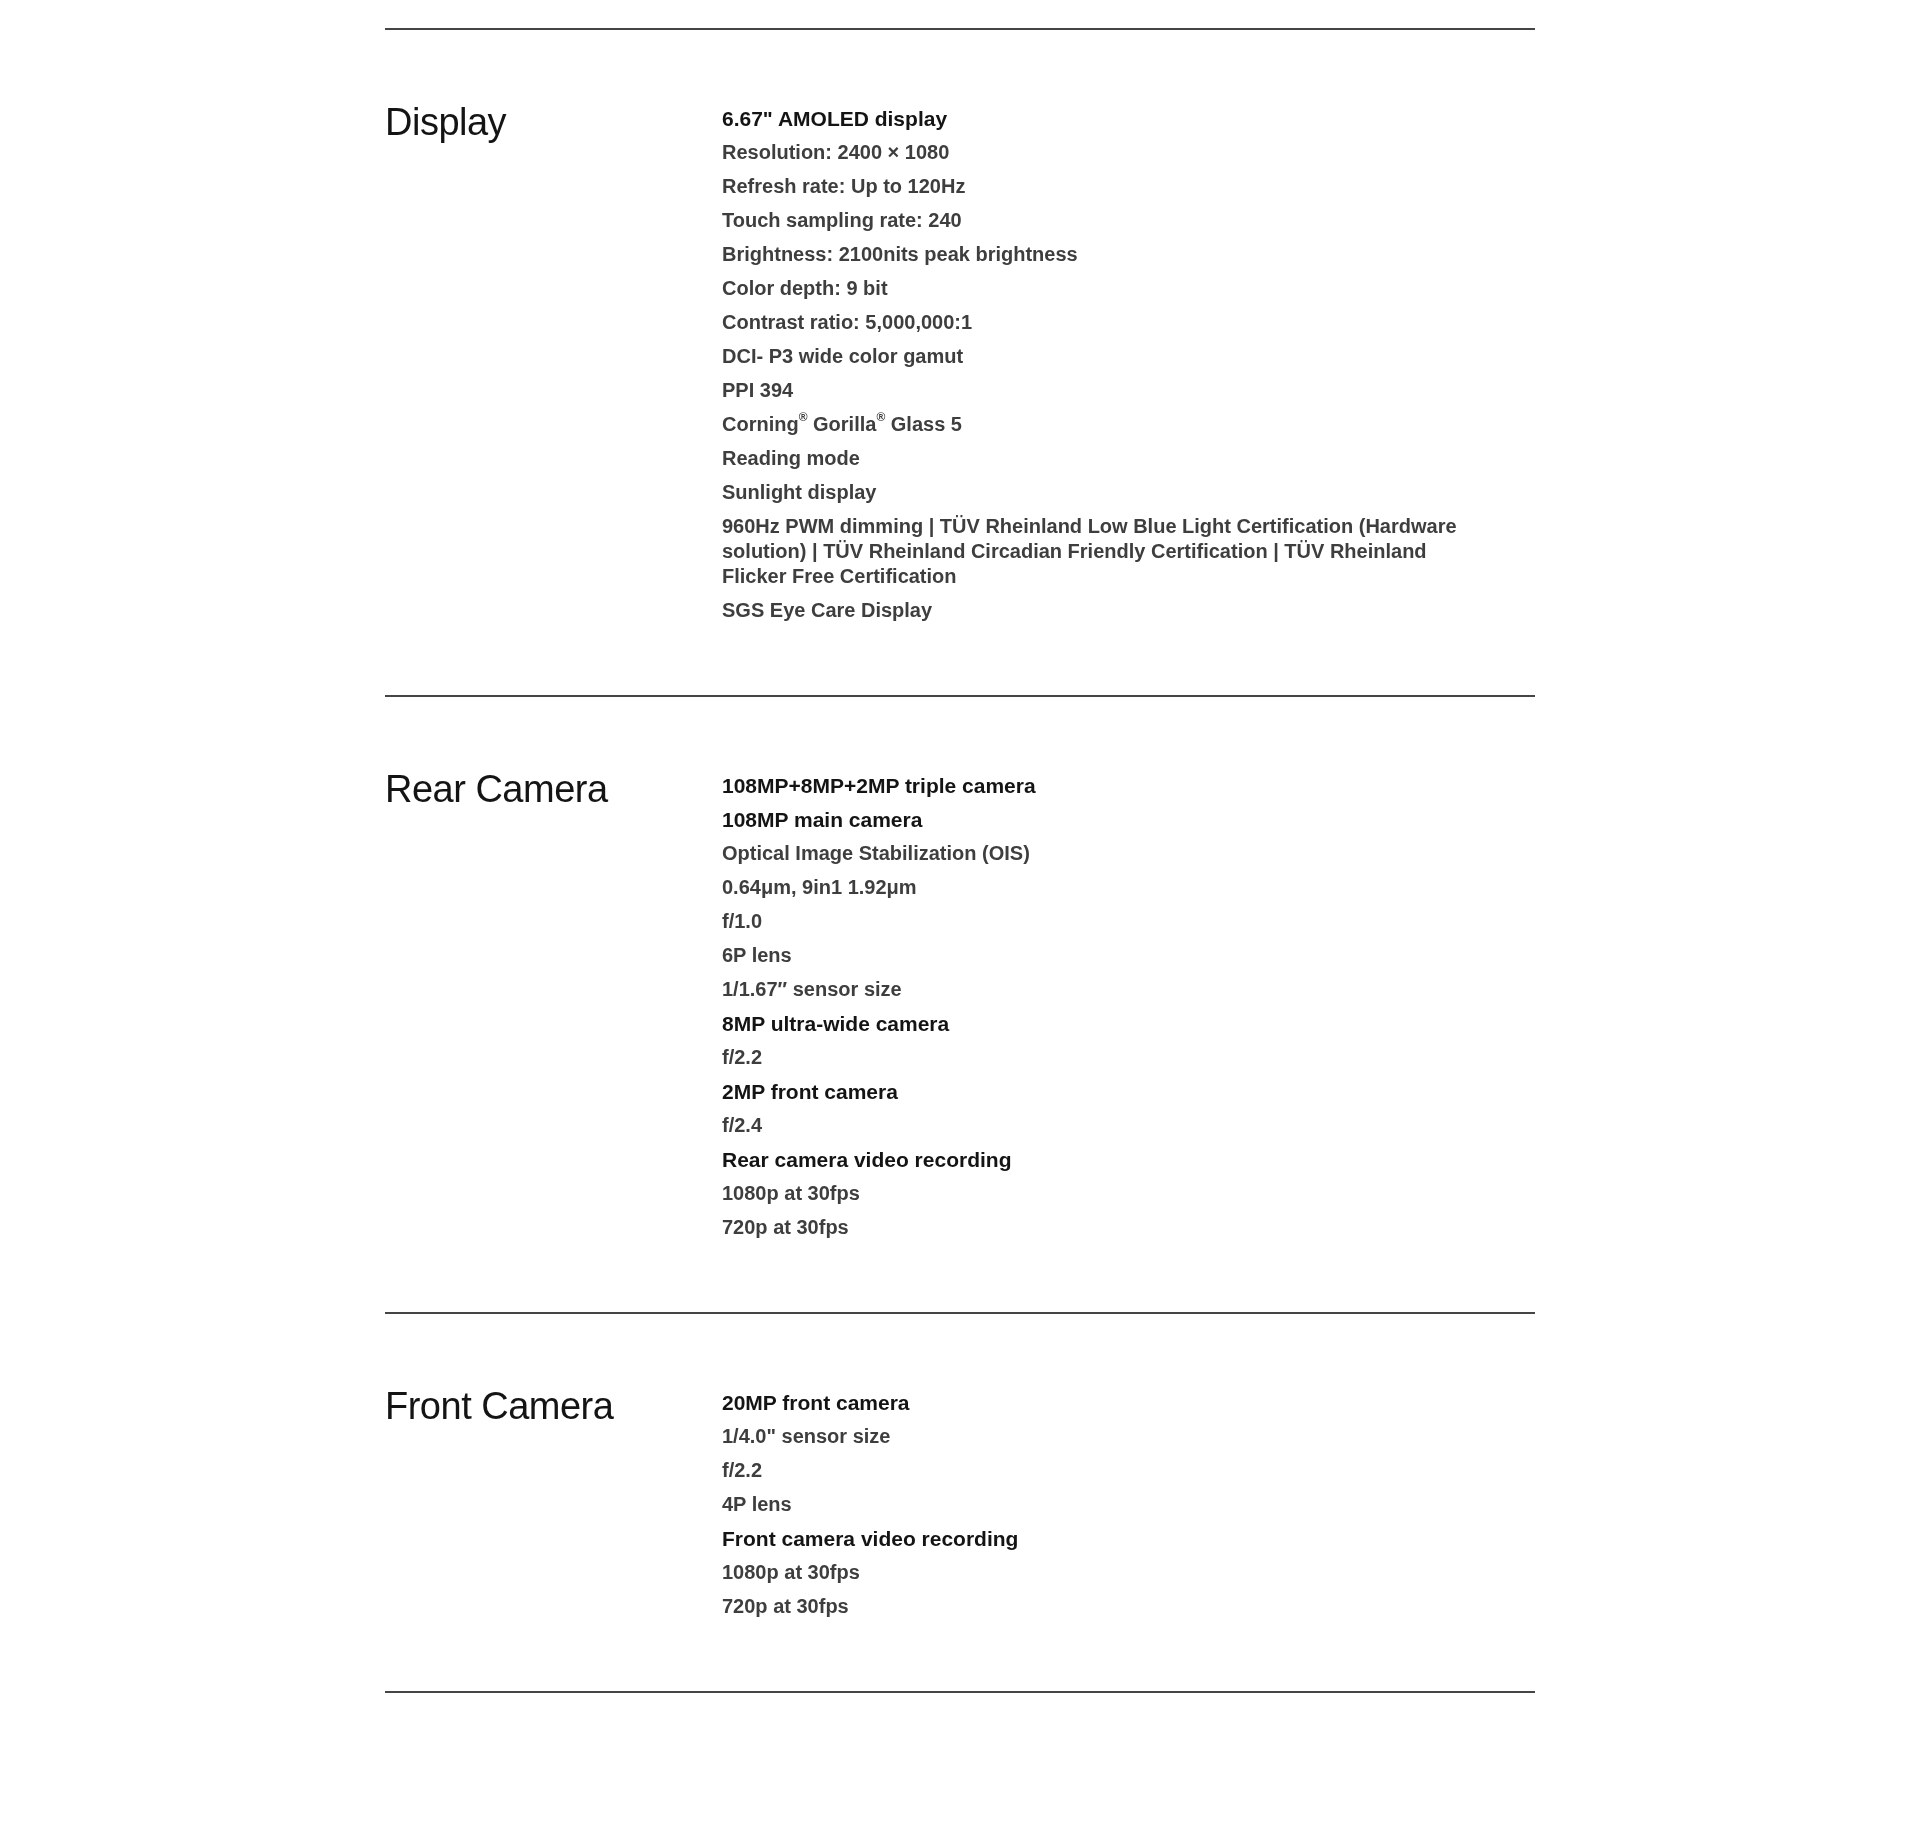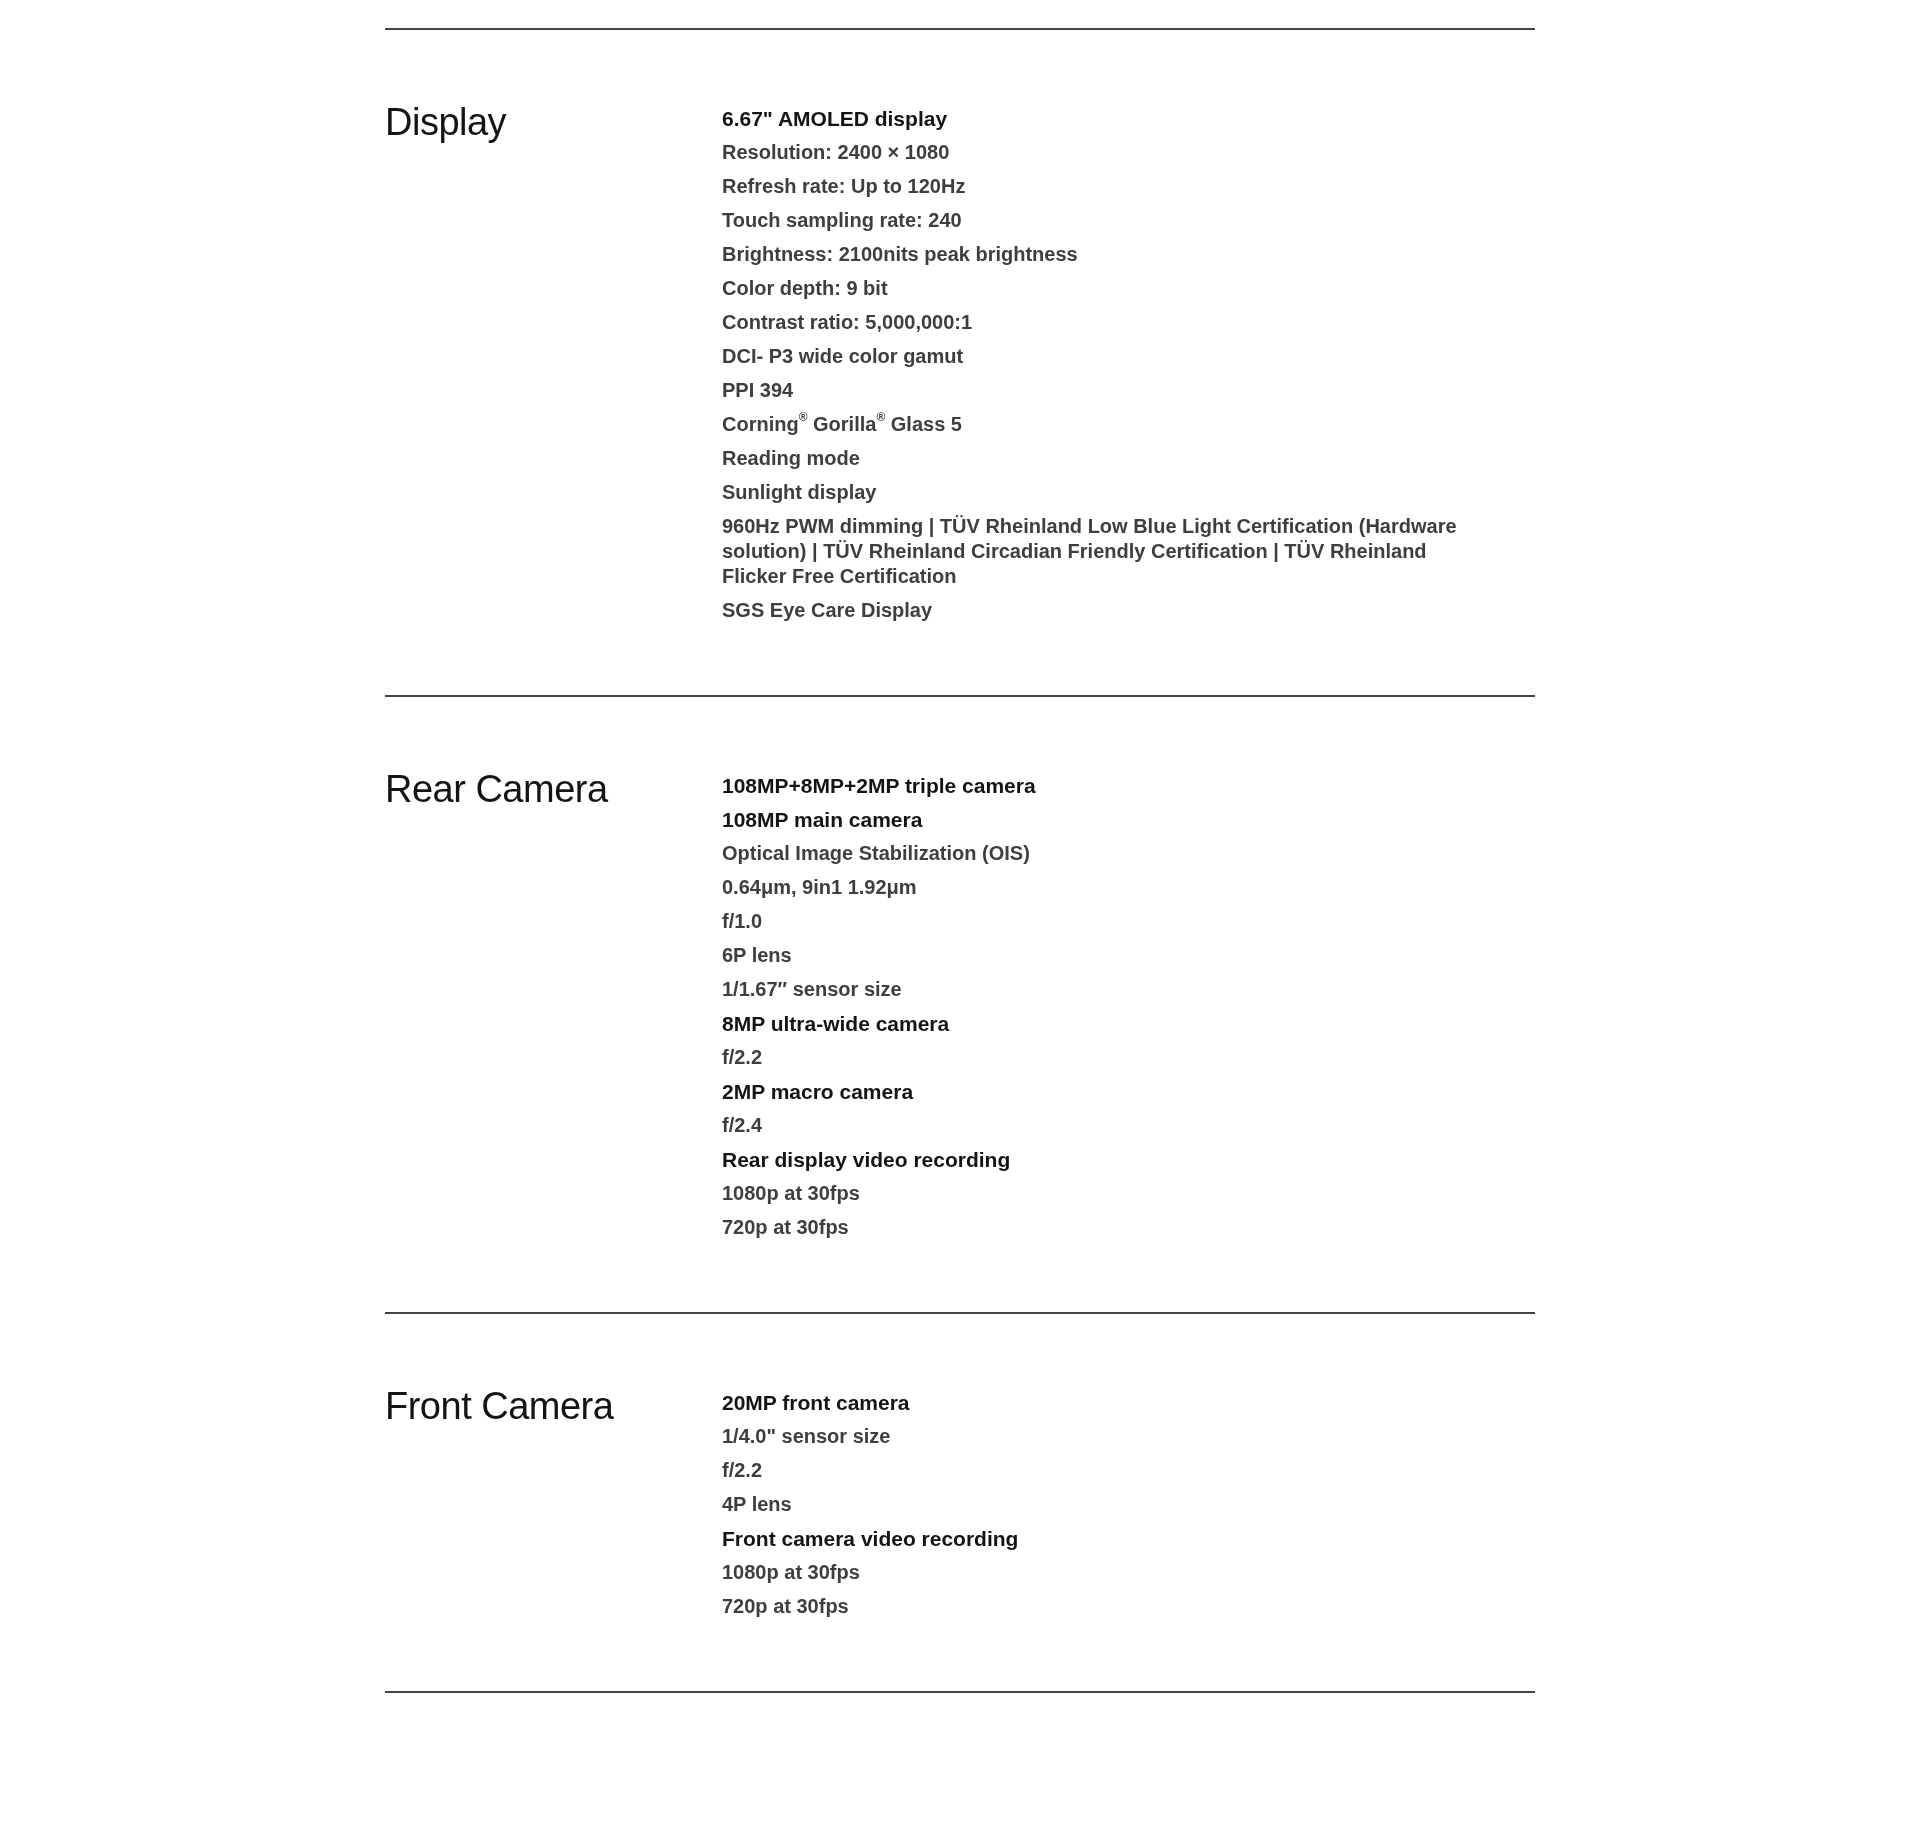--- a/index.html
+++ b/index.html
@@ -128,27 +128,27 @@
   <p class="spec-line">1/1.67″ sensor size</p>
 </div>
 
   <div class="spec-group">
     <p class="group-title">8MP ultra-wide camera</p>
 
   <p class="spec-line">f/2.2</p>
 </div>
 
   <div class="spec-group">
-    <p class="group-title">2MP macro camera</p>
+    <p class="group-title">2MP front camera</p>
 
   <p class="spec-line">f/2.4</p>
 </div>
 
   <div class="spec-group">
-    <p class="group-title">Rear display video recording</p>
+    <p class="group-title">Rear camera video recording</p>
 
   <p class="spec-line">1080p at 30fps</p>
 
   <p class="spec-line">720p at 30fps</p>
 </div>
 </div>
   </section>
 
   <section class="spec-section">
     <h2 class="section-title">Front Camera</h2>

